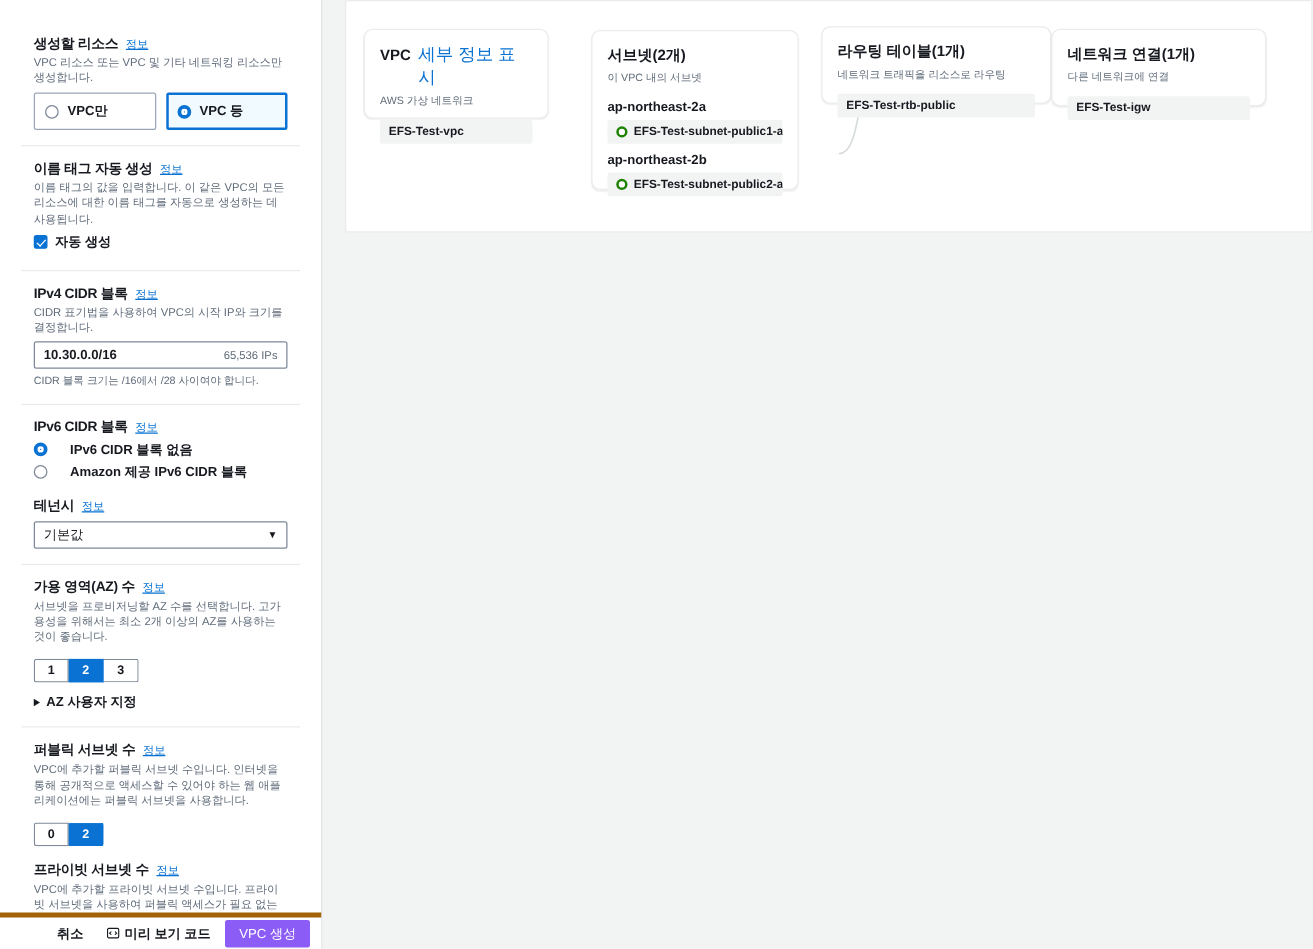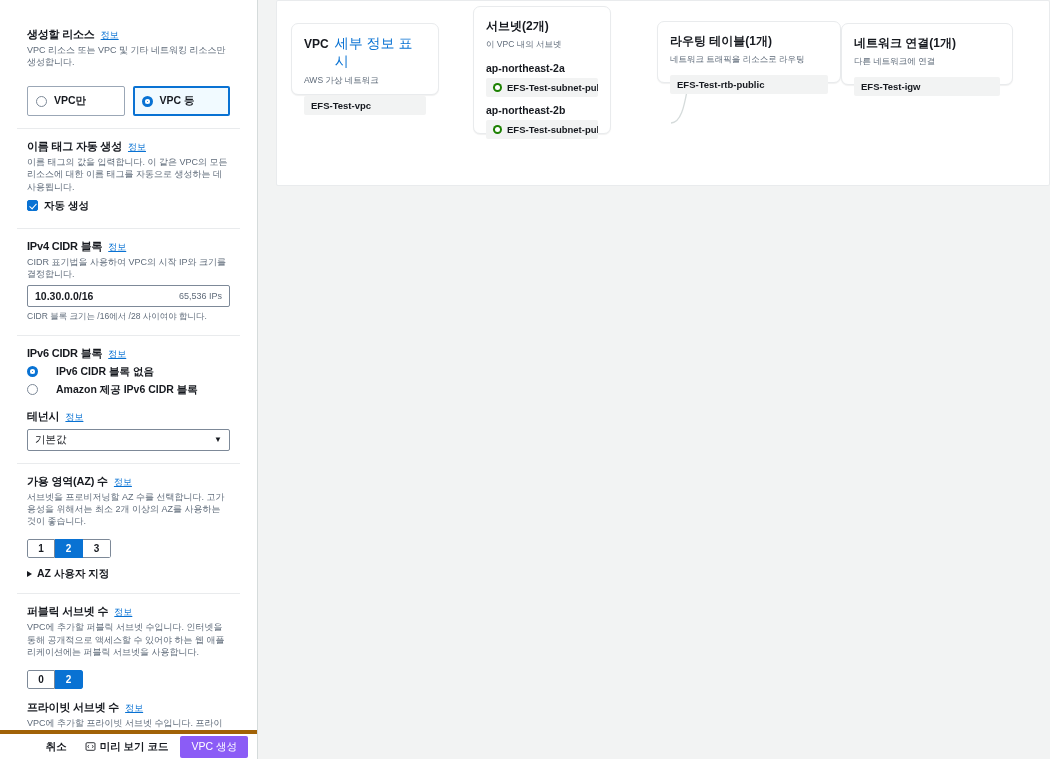--- a/index.html
+++ b/index.html
@@ -47,21 +47,21 @@
   .help-text {
     font-size: 9px; color: #5f6b7a; line-height: 1.35;
     margin: 2px 0 6px 0;
   }
   .help-text.tight { margin-bottom: 5px; }
   .constraint {
     font-size: 8.5px; color: #5f6b7a; margin-top: 4px;
   }
 
   
-  .tile-group { display: flex; gap: 8px; margin-top: 18px; }
+  .tile-group { display: flex; gap: 8px; margin-top: 6px; }
   .tile {
     flex: 1;
     border: 1px solid #9ba7b6;
     border-radius: 2px;
     background: #fff;
     padding: 7px 8px;
     display: flex; align-items: center; gap: 7px;
     cursor: pointer;
     min-height: 24px;
   }
@@ -382,21 +382,21 @@
           <div class="node-title-row">
             <span class="node-title">VPC</span>
             <span class="node-link">세부 정보 표시</span>
           </div>
           <div class="node-sub">AWS 가상 네트워크</div>
           <div class="res-chip">
             <span>EFS-Test-vpc</span>
           </div>
         </div>
 
-        <div class="node" style="left:196px; top:5px; width:138px; height:128px;">
+        <div class="node" style="left:196px; top:23px; width:166px; height:128px;">
           <div class="node-title-row">
             <span class="node-title">서브넷(2개)</span>
           </div>
           <div class="node-sub">이 VPC 내의 서브넷</div>
 
           <div class="az-name">ap-northeast-2a</div>
           <div class="res-chip" style="margin-top:4px">
             <span class="dot-green"></span>
             <span>EFS-Test-subnet-public1-ap-</span>
           </div>

